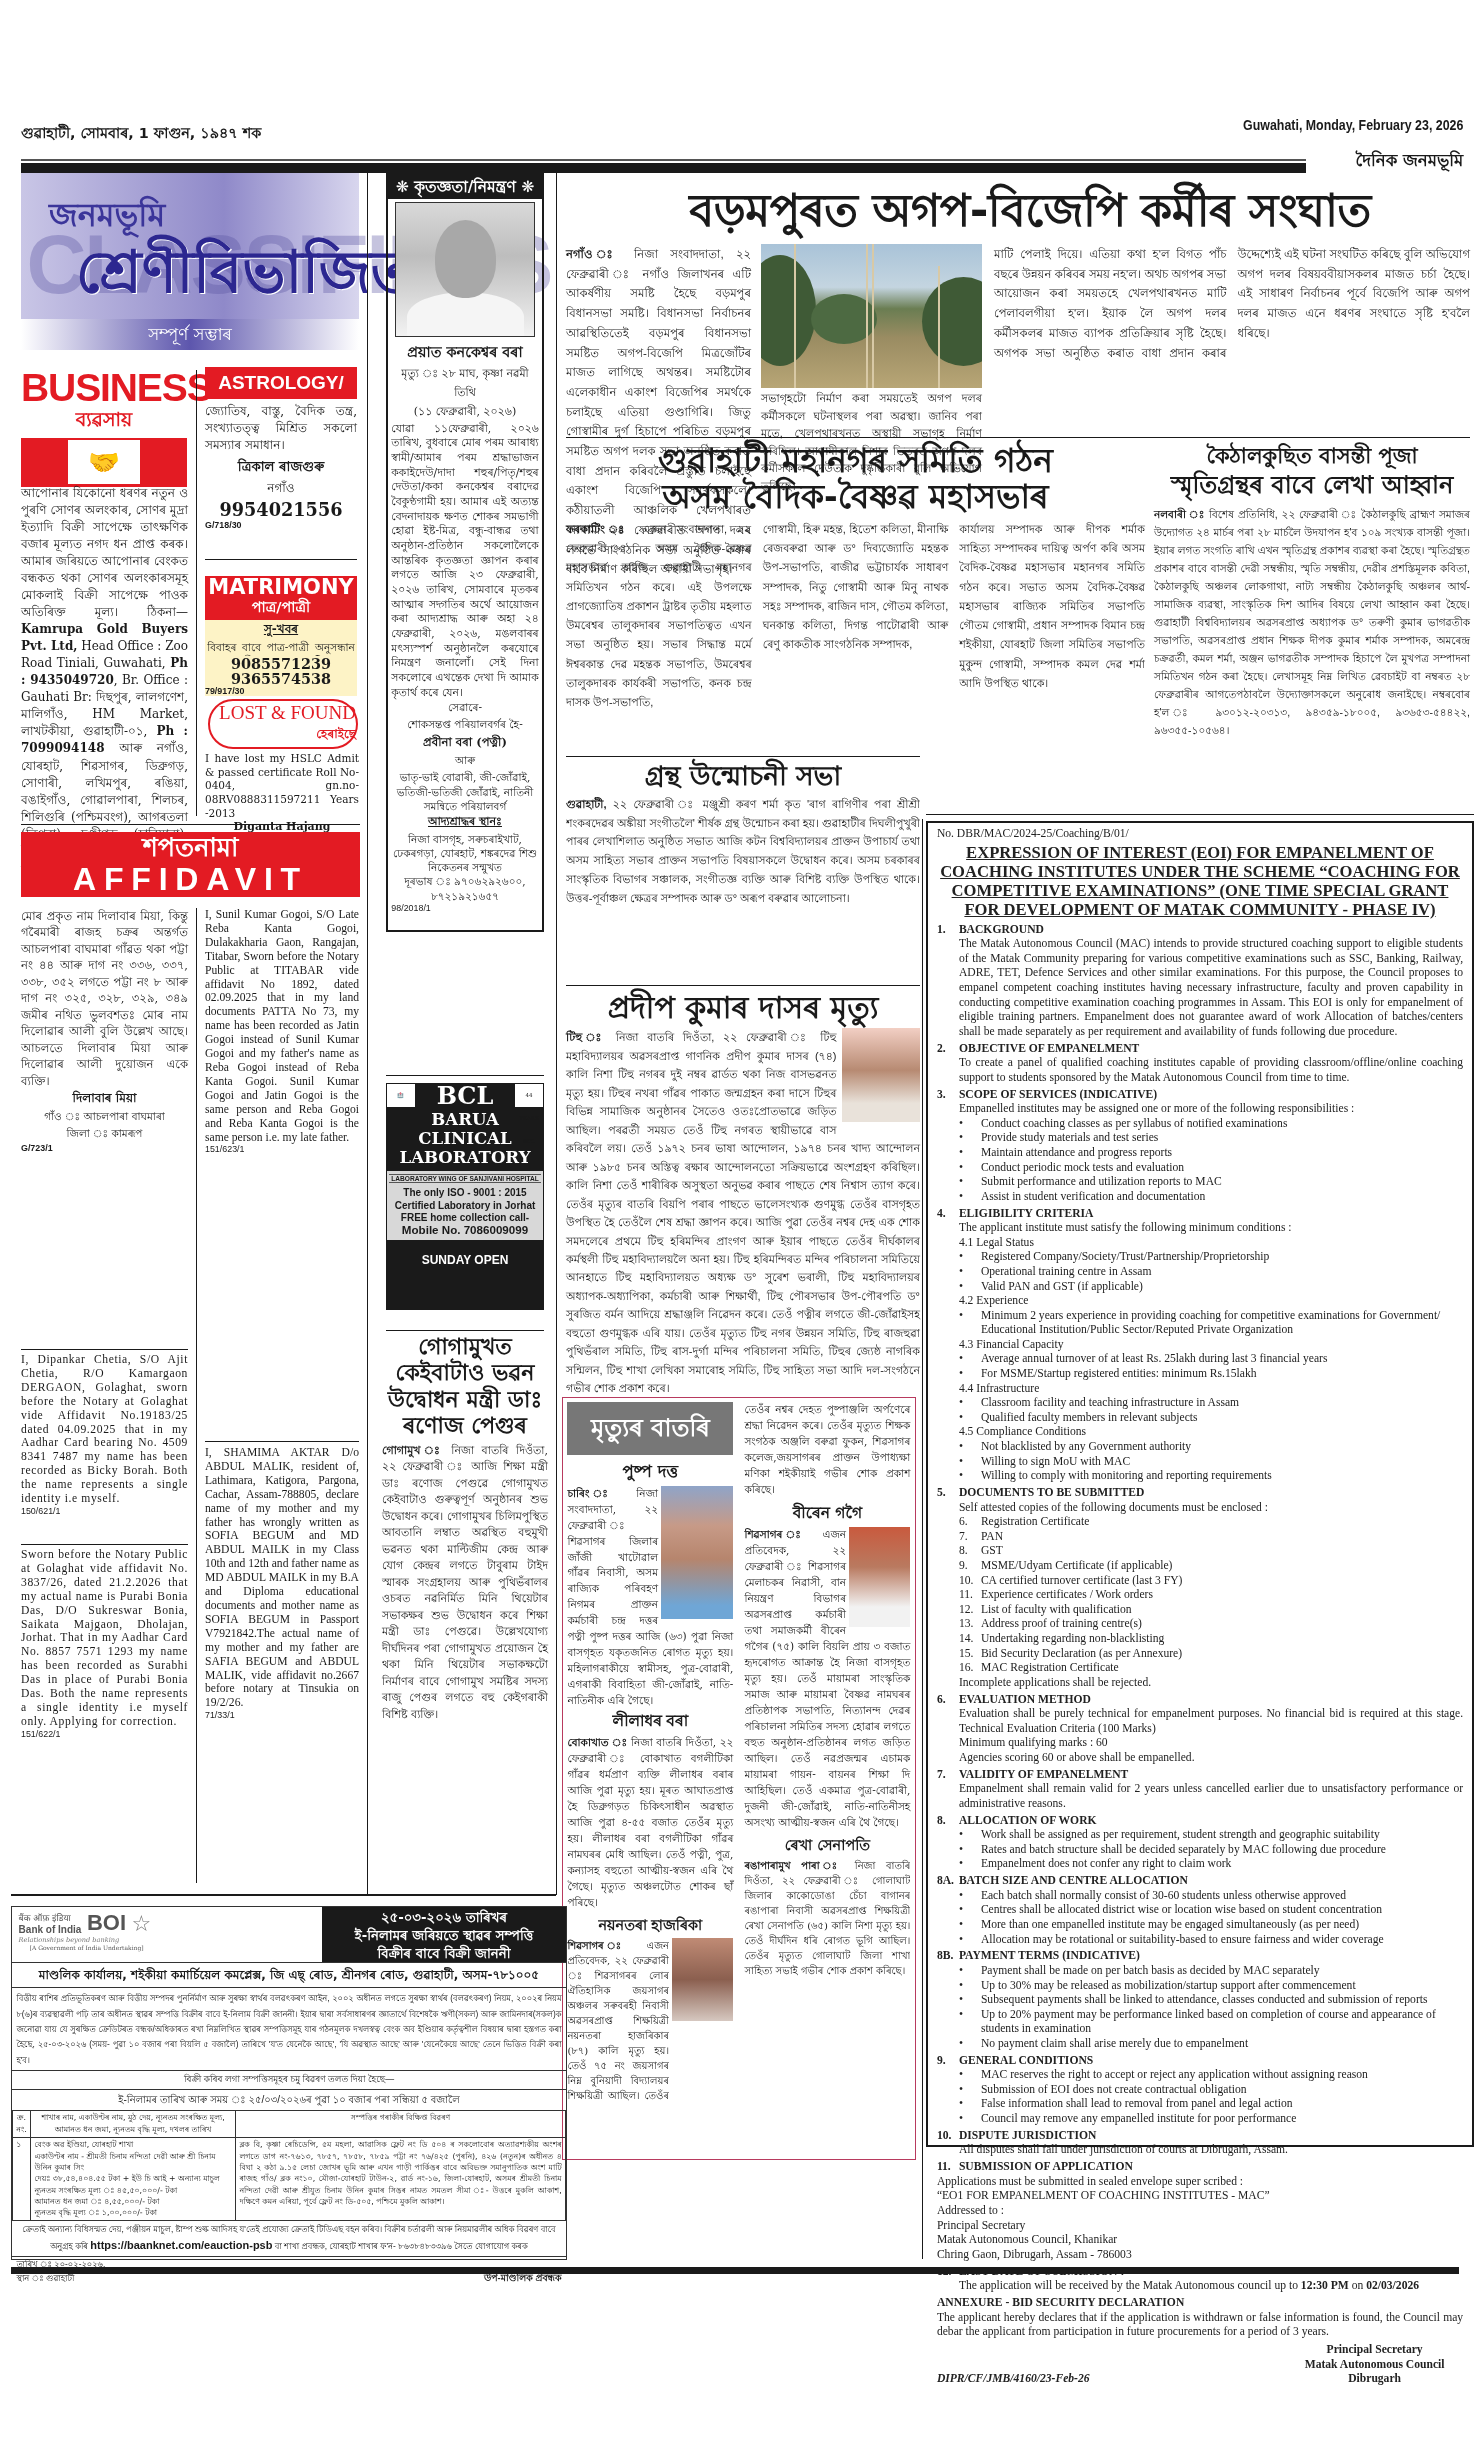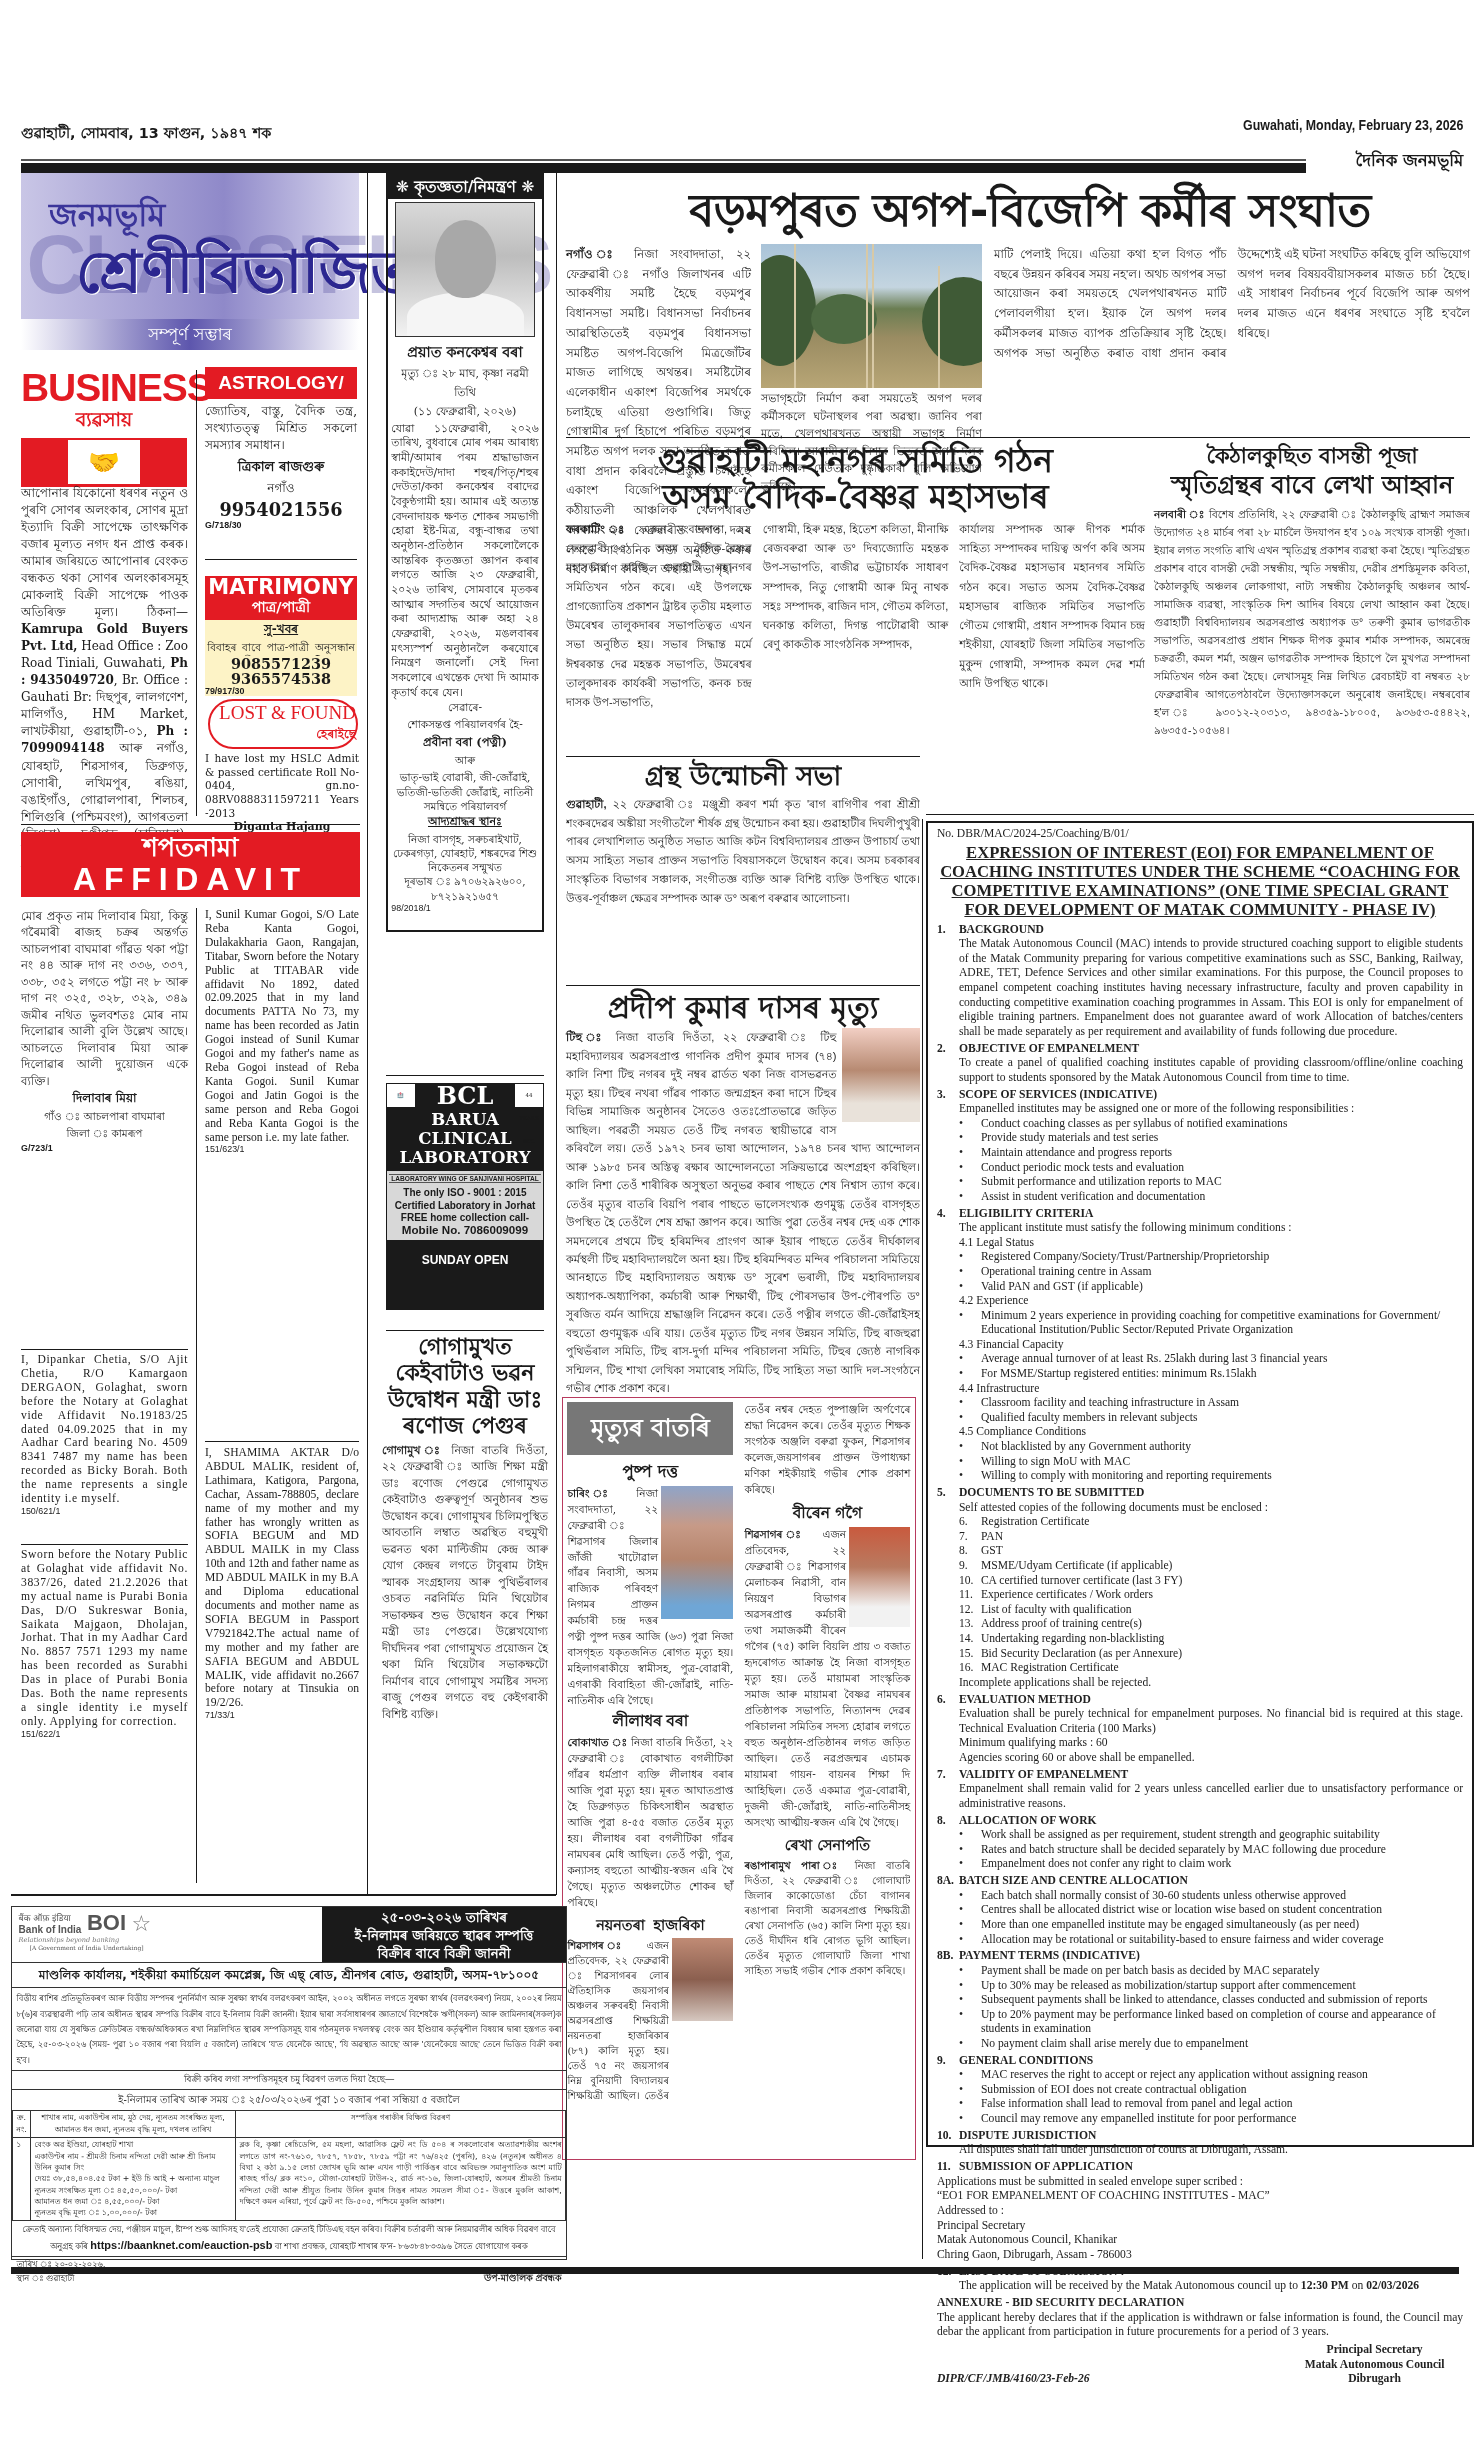--- a/index.html
+++ b/index.html
@@ -77,21 +77,21 @@
 .boi-logo{position:absolute;left:0;top:0;width:288px;height:55px;padding:3.3px 6.6px}
 .boi-black{position:absolute;right:0;top:0;width:244px;height:55px;background:#1a1a1a;color:#fff;text-align:center;font-size:13.3px;line-height:1.35;font-family:"DejaVu Sans",sans-serif;font-weight:bold;padding-top:2.2px}
 .boi-addr{position:absolute;left:0;top:55px;width:100%;height:25.5px;border-top:1.1px solid #333;border-bottom:1.1px solid #333;text-align:center;font-size:12px;line-height:24px;font-family:"DejaVu Sans",sans-serif;font-weight:bold}
 .boi table{border-collapse:collapse;width:100%;font-size:7.8px;font-family:"DejaVu Sans",sans-serif}
 .boi td,.boi th{border:1.1px solid #333;padding:1.7px 3.3px;vertical-align:top;font-weight:normal;line-height:1.45}
 .foot-rule{left:11px;top:2267px;width:1448px;height:6.6px;background:#1a1a1a}
 </style>
 </head>
 <body>
 
-<div class="abs hdr-left">গুৱাহাটী, সোমবাৰ, 13 ফাগুন, ১৯৪৭ শক</div>
+<div class="abs hdr-left">গুৱাহাটী, সোমবাৰ, 1 ফাগুন, ১৯৪৭ শক</div>
 <div class="abs hdr-right">Guwahati, Monday, February 23, 2026</div>
 <div class="abs hdr-rule1"></div>
 <div class="abs hdr-rule2"></div>
 <div class="abs hdr-brand">দৈনিক জনমভূমি</div>
 
 <div class="abs cls-banner">
   <div class="cls-ghost">CLASSIFIEDS</div>
   <div class="cls-t1">জনমভূমি</div>
   <div class="cls-t2">শ্ৰেণীবিভাজিত</div>
   <div class="cls-t3">সম্পূৰ্ণ সম্ভাৰ</div>
@@ -276,21 +276,21 @@
 
 <div class="abs death">
   <div style="display:flex;padding:4.4px 4.4px 0">
     <div style="width:166px">
       <div class="death-tag">মৃত্যুৰ বাতৰি</div>
       <div class="center bold" style="font-size:16.6px;margin-top:3.3px;font-family:'DejaVu Sans',sans-serif">পুষ্প দত্ত</div>
       <div style="float:right;width:72px;height:133px;background:linear-gradient(180deg,#8fa4c8,#c79a87 30%,#b6856d 55%,#6fa6d6 90%);margin-left:3.3px"></div>
       <div class="txt" style="font-size:10.5px;line-height:1.52"><b>চাৰিং ঃ</b><span> নিজা সংবাদদাতা, ২২ ফেব্ৰুৱাৰী ঃ শিৱসাগৰ জিলাৰ জাঁজী খাটোৱাল গাঁৱৰ নিবাসী, অসম ৰাজ্যিক পৰিবহণ নিগমৰ প্ৰাক্তন কৰ্মচাৰী চন্দ্ৰ দত্তৰ পত্নী পুষ্প দত্তৰ আজি (৬৩) পুৱা নিজা বাসগৃহত যকৃতজনিত ৰোগত মৃত্যু হয়। মহিলাগৰাকীয়ে স্বামীসহ, পুত্ৰ-বোৱাৰী, এগৰাকী বিবাহিতা জী-জোঁৱাই, নাতি-নাতিনীক এৰি গৈছে।</span></div>
       <div class="center bold" style="font-size:15.5px;margin-top:0;font-family:Liberation Sans, sans-serif">লীলাধৰ বৰা</div>
       <div class="txt" style="font-size:10.5px;line-height:1.52"><b>বোকাখাত ঃ</b><span> নিজা বাতৰি দিওঁতা, ২২ ফেব্ৰুৱাৰী ঃ বোকাখাত বগলীটিকা গাঁৱৰ ধৰ্মপ্ৰাণ ব্যক্তি লীলাধৰ বৰাৰ আজি পুৱা মৃত্যু হয়। মূৰত আঘাতপ্ৰাপ্ত হৈ ডিব্ৰুগড়ত চিকিৎসাধীন অৱস্থাত আজি পুৱা ৪-৫৫ বজাত তেওঁৰ মৃত্যু হয়। লীলাধৰ বৰা বগলীটিকা গাঁৱৰ নামঘৰৰ মেধি আছিল। তেওঁ পত্নী, পুত্ৰ, কন্যাসহ বহুতো আত্মীয়-স্বজন এৰি থৈ গৈছে। মৃত্যুত অঞ্চলটোত শোকৰ ছাঁ পৰিছে।</span></div>
-      <div class="center bold" style="font-size:14.4px;margin-top:3.3px;font-family:Liberation Mono, monospace">নয়নতৰা হাজৰিকা</div>
+      <div class="center bold" style="font-size:14.4px;margin-top:3.3px;font-family:Liberation Sans, sans-serif">নয়নতৰা হাজৰিকা</div>
       <div style="float:right;width:61px;height:83px;background:linear-gradient(180deg,#c08b75,#8b5f4f 50%,#d6c8c0);margin-left:3.3px"></div>
       <div class="txt" style="font-size:10px;line-height:1.5;height:166px;overflow:hidden"><b>শিৱসাগৰ ঃ</b><span> এজন প্ৰতিবেদক, ২২ ফেব্ৰুৱাৰী ঃ শিৱসাগৰৰ লোৰ ঐতিহাসিক জয়সাগৰ অঞ্চলৰ সৰুবৰহী নিবাসী অৱসৰপ্ৰাপ্ত শিক্ষয়িত্ৰী নয়নতৰা হাজৰিকাৰ (৮৭) কালি মৃত্যু হয়। তেওঁ ৭৫ নং জয়সাগৰ নিম্ন বুনিয়াদী বিদ্যালয়ৰ শিক্ষয়িত্ৰী আছিল। তেওঁৰ মৃত্যুত শিক্ষক সমাজত শোকৰ ছাঁ পৰিছে। আজি বিভিন্ন অনুষ্ঠান-প্ৰতিষ্ঠানে শ্ৰদ্ধাঞ্জলি জনায়।</span></div>
     </div>
     <div style="width:166px;margin-left:11px">
       <div class="txt" style="font-size:10.5px;line-height:1.52">তেওঁৰ নশ্বৰ দেহত পুষ্পাঞ্জলি অৰ্পণেৰে শ্ৰদ্ধা নিৱেদন কৰে। তেওঁৰ মৃত্যুত শিক্ষক সংগঠক অঞ্জলি বৰুৱা ফুকন, শিৱসাগৰ কলেজ,জয়সাগৰৰ প্ৰাক্তন উপাধ্যক্ষা মণিকা শইকীয়াই গভীৰ শোক প্ৰকাশ কৰিছে।</div>
       <div class="center bold" style="font-size:15.5px;margin-top:3.3px;font-family:'DejaVu Sans',sans-serif">বীৰেন গগৈ</div>
       <div style="float:right;width:61px;height:100px;background:linear-gradient(180deg,#c95a3e,#b97a60 40%,#f2f2f2 80%);margin-left:3.3px"></div>
       <div class="txt" style="font-size:10.5px;line-height:1.52"><b>শিৱসাগৰ ঃ</b><span> এজন প্ৰতিবেদক, ২২ ফেব্ৰুৱাৰী ঃ শিৱসাগৰ মেলাচকৰ নিৱাসী, বান নিয়ন্ত্ৰণ বিভাগৰ অৱসৰপ্ৰাপ্ত কৰ্মচাৰী তথা সমাজকৰ্মী বীৰেন গগৈৰ (৭৫) কালি বিয়লি প্ৰায় ৩ বজাত হৃদৰোগত আক্ৰান্ত হৈ নিজা বাসগৃহত মৃত্যু হয়। তেওঁ মায়ামৰা সাংস্কৃতিক সমাজ আৰু মায়ামৰা বৈষ্ণৱ নামঘৰৰ প্ৰতিষ্ঠাপক সভাপতি, নিত্যানন্দ দেৱৰ পৰিচালনা সমিতিৰ সদস্য হোৱাৰ লগতে বহুত অনুষ্ঠান-প্ৰতিষ্ঠানৰ লগত জড়িত আছিল। তেওঁ নৱপ্ৰজন্মৰ এচামক মায়ামৰা গায়ন- বায়নৰ শিক্ষা দি আহিছিল। তেওঁ একমাত্ৰ পুত্ৰ-বোৱাৰী, দুজনী জী-জোঁৱাই, নাতি-নাতিনীসহ অসংখ্য আত্মীয়-স্বজন এৰি থৈ গৈছে।</span></div>
       <div class="center bold" style="font-size:14.4px;margin-top:3.3px;font-family:'DejaVu Sans',sans-serif">ৰেখা সেনাপতি</div>
       <div class="txt" style="font-size:10px;line-height:1.5;height:166px;overflow:hidden"><b>ৰঙাপাৰামুখ পাৰা ঃ</b><span> নিজা বাতৰি দিওঁতা, ২২ ফেব্ৰুৱাৰী ঃ গোলাঘাট জিলাৰ কাকোডোঙা চেঁচা বাগানৰ ৰঙাপাৰা নিবাসী অৱসৰপ্ৰাপ্ত শিক্ষয়িত্ৰী ৰেখা সেনাপতি (৬৫) কালি নিশা মৃত্যু হয়। তেওঁ দীৰ্ঘদিন ধৰি ৰোগত ভূগি আছিল। তেওঁৰ মৃত্যুত গোলাঘাট জিলা শাখা সাহিত্য সভাই গভীৰ শোক প্ৰকাশ কৰিছে।</span></div>

